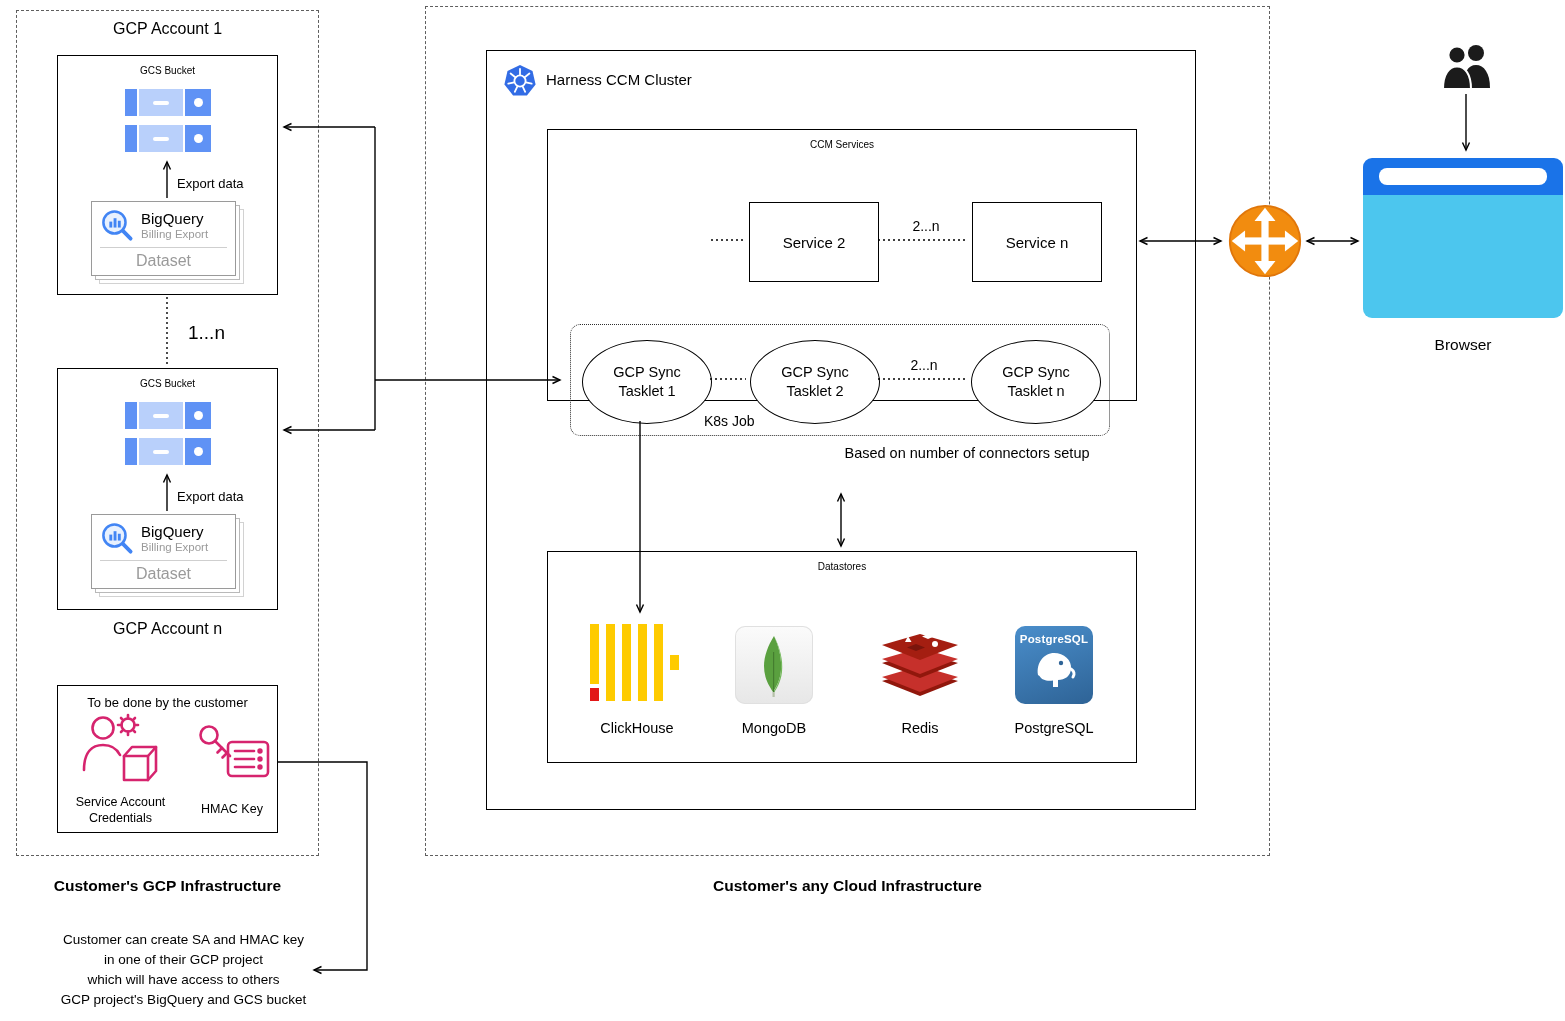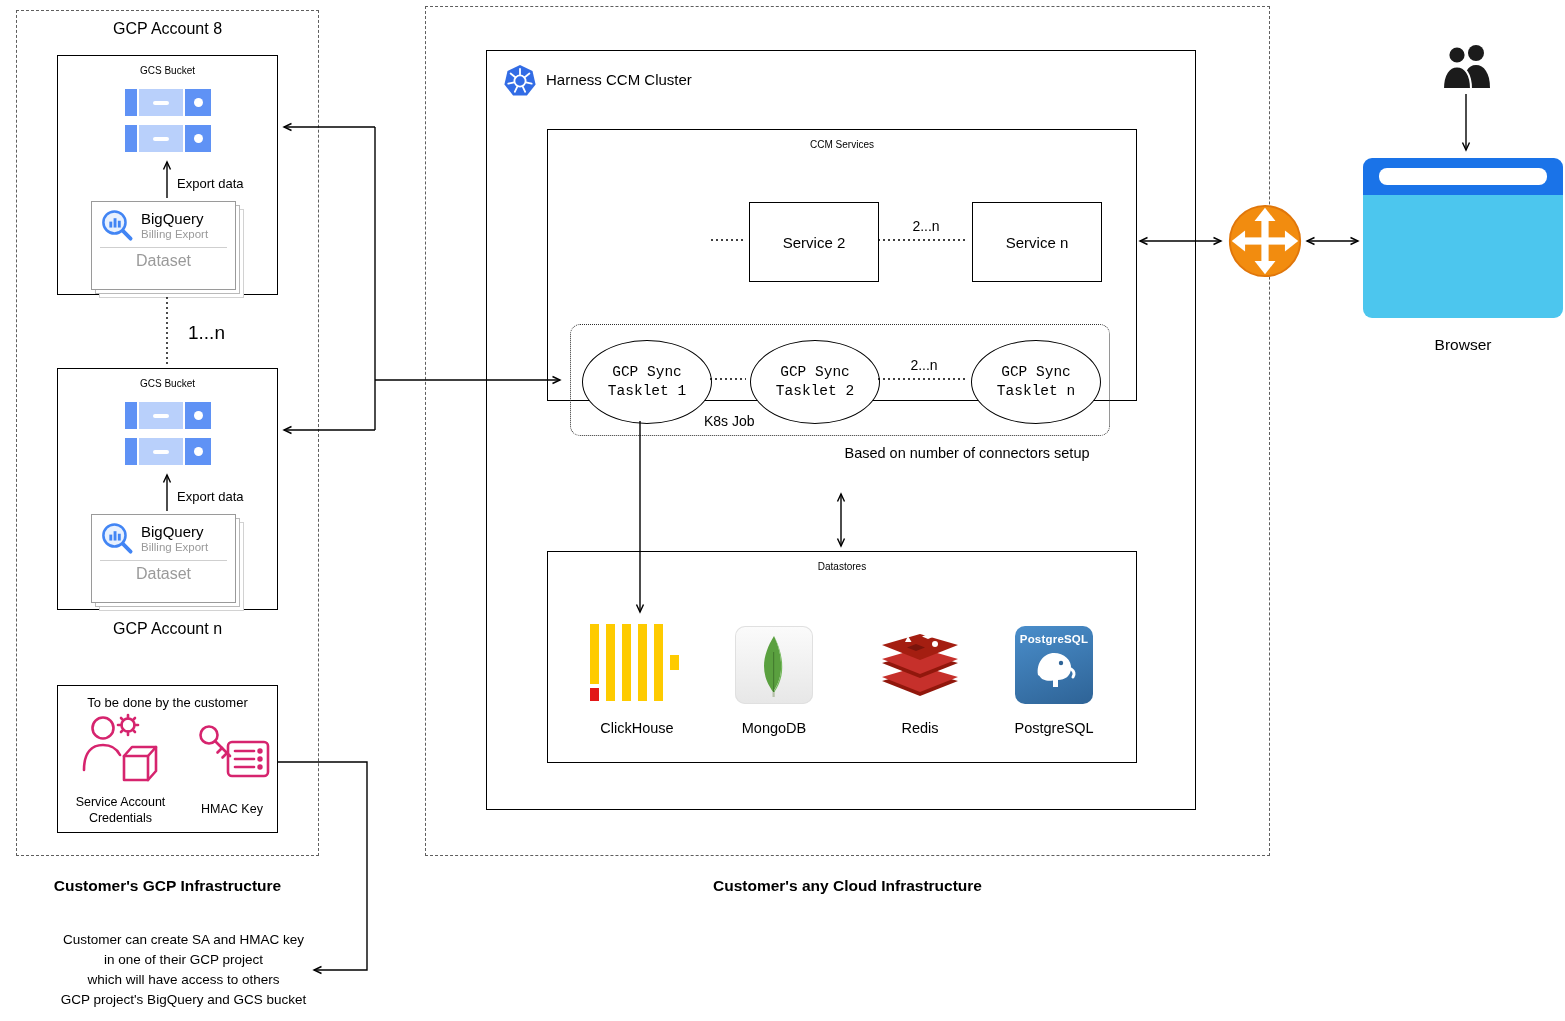--- a/index.html
+++ b/index.html
@@ -22,21 +22,21 @@
   .bucket-icon { position:absolute; left:67px; top:33px; width:86px; }
   .bucket-bar { display:flex; width:86px; height:27px; margin-bottom:9px; }
   .bb-l { width:12px; background:#5f92f5; }
   .bb-gap { width:2px; background:#fff; }
   .bb-m { flex:1; background:#b9d0fb; display:flex; align-items:center; justify-content:center; }
   .bb-dash { width:16px; height:4px; background:#fff; border-radius:2px; }
   .bb-r { width:26px; background:#5f92f5; display:flex; align-items:center; justify-content:center; }
   .bb-dot { width:9px; height:9px; background:#fff; border-radius:50%; }
 
   
-  .bq-stack { position:absolute; left:33px; top:145px; width:145px; height:89px; }
+  .bq-stack { position:absolute; left:33px; top:145px; width:145px; height:75px; }
   .bq-layer { position:absolute; left:0; top:0; width:100%; height:100%; background:#fff; border:1px solid #b9b9b9; }
   .bq-l1 { transform:translate(4px,4px); }
   .bq-l2 { transform:translate(8px,8px); border-color:#d2d2d2; }
   .bq-card { position:absolute; left:0; top:0; width:100%; height:100%; background:#fff; border:1px solid #9a9a9a; padding:6px 8px 3px; }
   .bq-row { display:flex; align-items:center; gap:7px; }
   .bq-name { font-size:15px; line-height:17px; }
   .bq-sub { font-size:11.5px; color:#9a9a9a; line-height:14px; }
   .bq-div { border-top:1px solid #cfcfcf; margin-top:5px; }
   .bq-dataset { font-size:16px; color:#9a9a9a; text-align:center; margin-top:4px; }
 
@@ -65,21 +65,21 @@
 
   .note-line { font-size:13.5px; line-height:20px; text-align:center; }
 </style>
 </head>
 <body>
 
 <div class="canvas">
 
   <div class="box-dashed" style="left:16px; top:10px; width:303px; height:846px;"></div>
 
-  <div class="txt c" style="left:57px; top:20px; width:221px; font-size:16px;">GCP Account 8</div>
+  <div class="txt c" style="left:57px; top:20px; width:221px; font-size:16px;">GCP Account 1</div>
 
   <div class="box-solid" style="left:57px; top:55px; width:221px; height:240px;">
     <div class="box-title">GCS Bucket</div>
     <div class="bucket-icon">
       <div class="bucket-bar">
           <div class="bb-l"></div>
           <div class="bb-gap"></div>
           <div class="bb-m">
             <div class="bb-dash"></div>
           </div>
@@ -247,21 +247,21 @@
     </svg>
     <div class="txt" style="left:59px; top:20px; font-size:15px;">Harness CCM Cluster</div>
 
     <div class="box-solid" style="left:60px; top:78px; width:590px; height:272px;">
       <div class="box-title">CCM Services</div>
 
       <div class="service-box" style="left:201px; top:72px;">Service 2</div>
       <div class="service-box" style="left:424px; top:72px;">Service n</div>
       <div class="txt c" style="left:354px; top:88px; width:48px; font-size:14px;">2...n</div>
 
-      <div class="box-dotted" style="left:22px; top:194px; width:540px; height:112px;font-family:Liberation Mono, monospace;">
+      <div class="box-dotted" style="left:22px; top:194px; width:540px; height:112px;">
         <div class="ellipse" style="left:11px; top:15px;">
           <div>GCP Sync</div>
             <div>Tasklet 1</div>
         </div>
         <div class="ellipse" style="left:179px; top:15px;">
           <div>GCP Sync</div>
             <div>Tasklet 2</div>
         </div>
         <div class="ellipse" style="left:400px; top:15px;">
           <div>GCP Sync</div>

